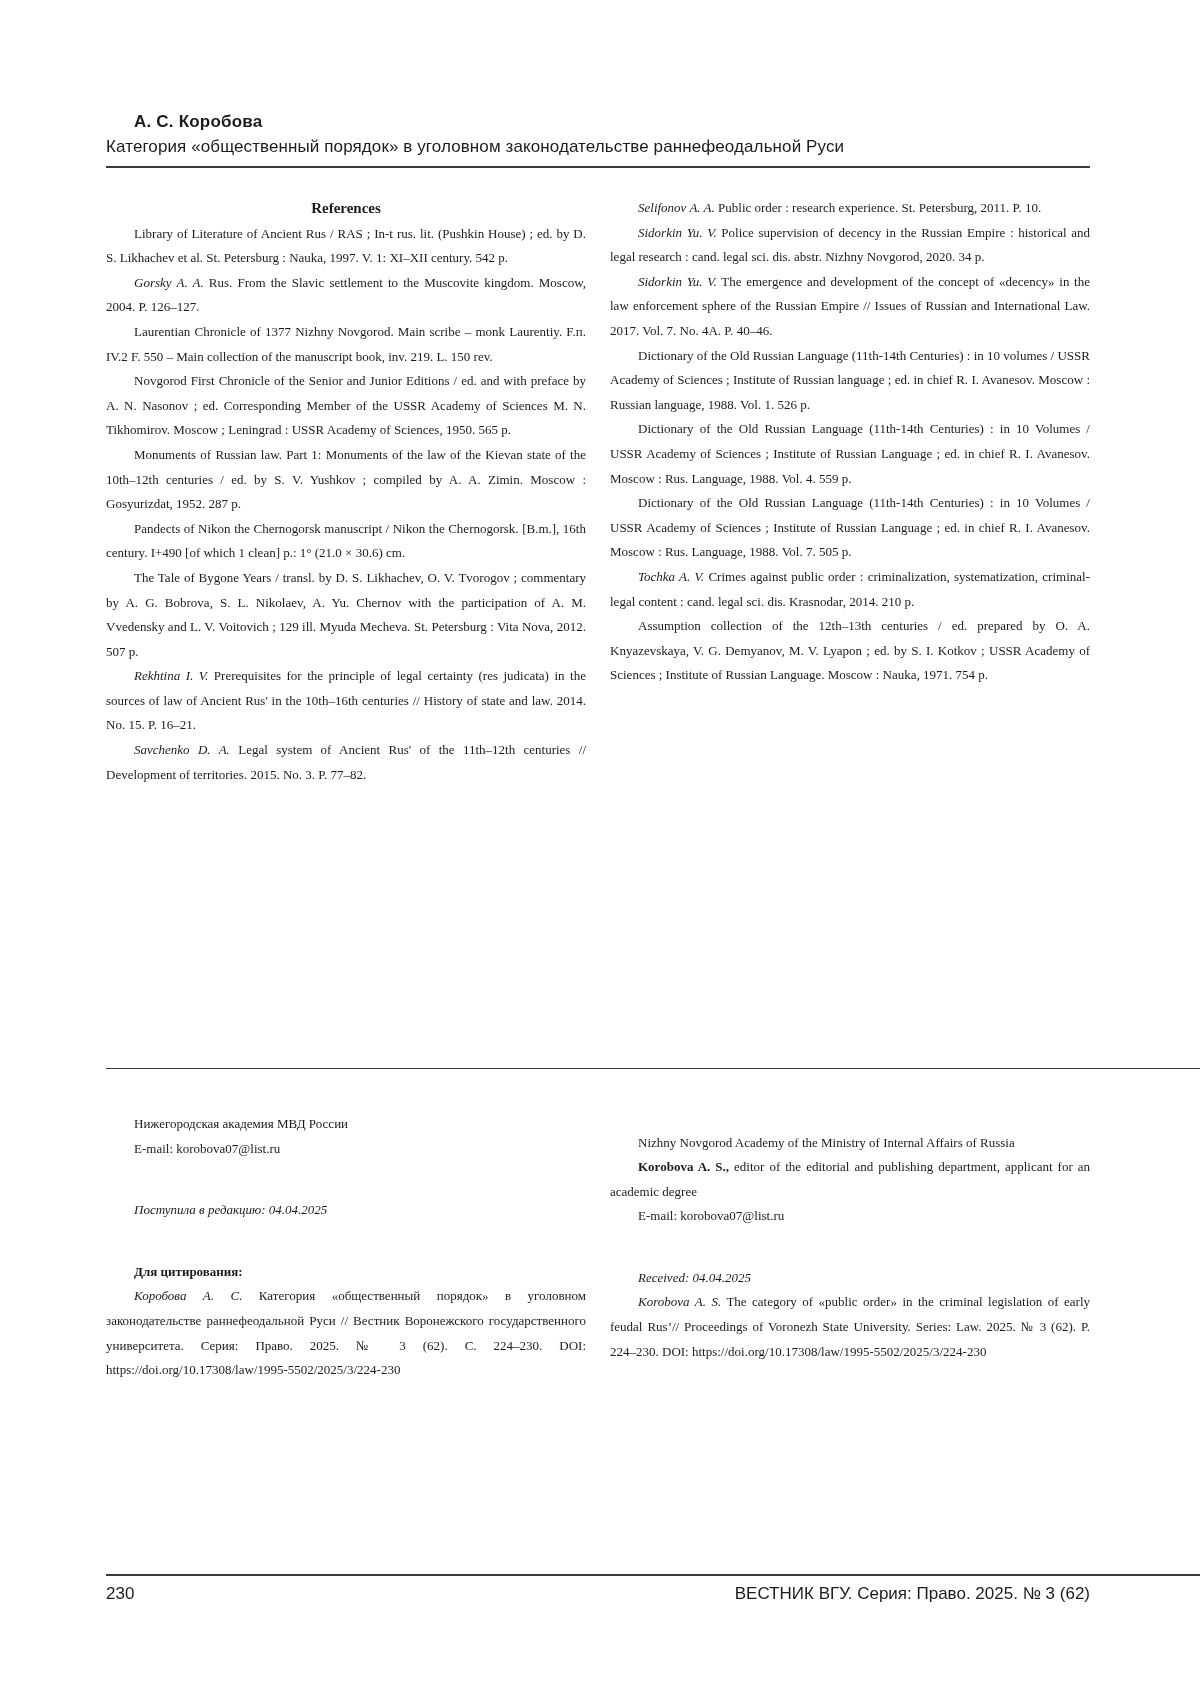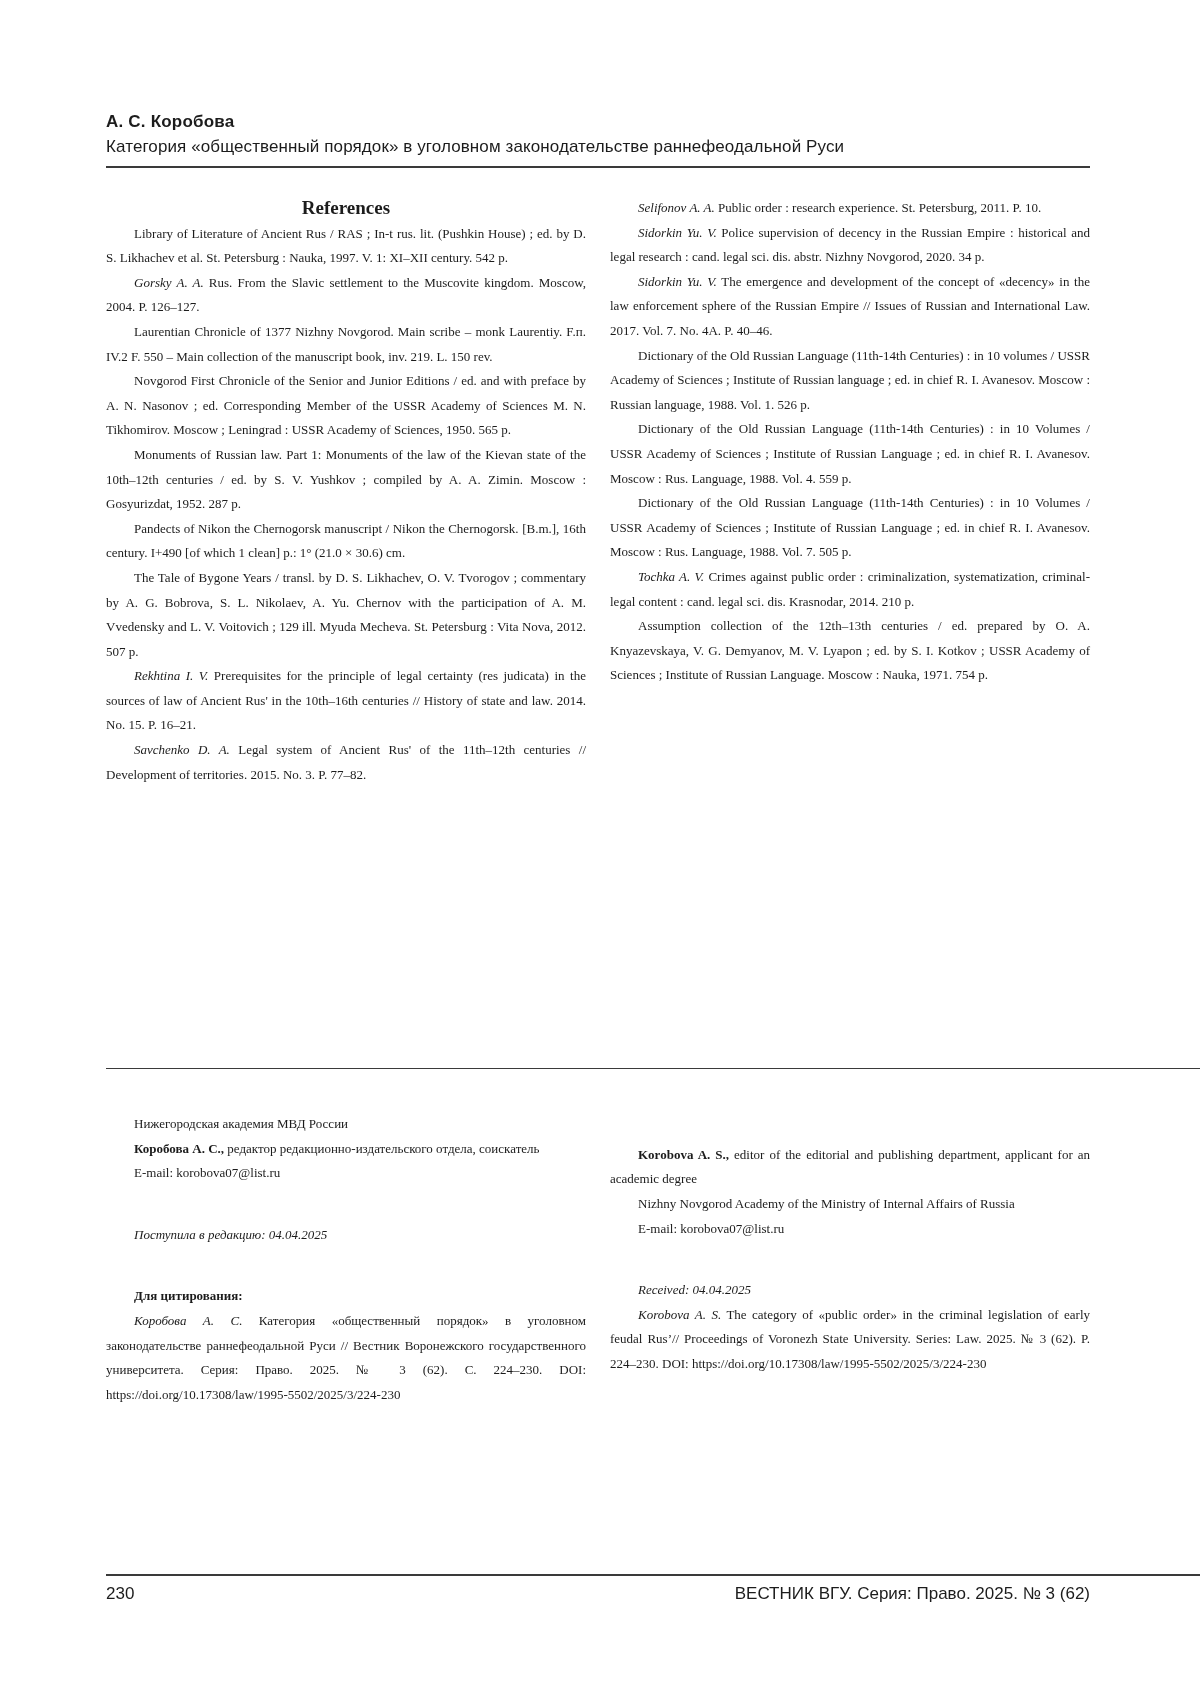--- a/index.html
+++ b/index.html
@@ -8,32 +8,32 @@
     position:relative;
     font-family:"Liberation Serif", serif;
     color:#1c1c1c;
     -webkit-font-smoothing:antialiased;
   }
   .abs { position:absolute; }
   .content-x { left:106px; width:984px; }
 
   
   .page-header { top:110px; font-family:"Liberation Sans", sans-serif; }
-  .author-line { font-weight:bold; font-size:17px; line-height:24px; letter-spacing:.2px; }
+  .author-line { font-weight:bold; font-size:17px; line-height:24px; letter-spacing:.2px;margin-left:28px; }
   .running-title { font-size:17px; line-height:26px; letter-spacing:.1px; }
   .rule { border-top:2px solid #3a3a3a; width:100%; }
   .header-rule { margin-top:6px; }
 
   
   .twocol { display:flex; gap:24px; }
   .col { width:480px; }
 
   .refs { top:196px; }
   .refs-heading {
-    font-size:19px; font-weight:bold; text-align:center;
+    font-size:15px; font-weight:bold; text-align:center;
     line-height:24.6px; margin-bottom:1px;
   }
   p.para {
     font-size:13px; line-height:24.6px;
     text-align:justify; text-indent:28px;
     overflow-wrap:break-word;
   }
   p.para.gap { margin-top:37px; }
   .it { font-style:italic; }
   .bd { font-weight:bold; }
@@ -88,29 +88,28 @@
           <p class="para"><span>Assumption collection of the 12th–13th centuries / ed. prepared by O. A. Knyazevskaya, V. G. Demyanov, M. V. Lyapon ; ed. by S. I. Kotkov ; USSR Academy of Sciences ; Institute of Russian Language. Moscow : Nauka, 1971. 754 p.</span></p>
         </div>
     </div>
   </section>
 
   <div class="abs content-x rule mid-rule"></div>
 
   <section class="abs content-x twocol affils">
     <div class="col">
         <p class="para"><span>Нижегородская академия МВД России</span></p>
-        <p class="para"><span class="bd">Коробова А. С.,</span><span> редактор редакционно-издательского отдела, соискатель</span></p>
         <p class="para"><span>E-mail: korobova07@list.ru</span></p>
         <p class="para gap"><span class="it">Поступила в редакцию: 04.04.2025</span></p>
         <p class="para gap"><span class="bd">Для цитирования:</span></p>
         <p class="para"><span class="it">Коробова А. С.</span><span> Категория «общественный порядок» в уголовном законодательстве раннефеодальной Руси // Вестник Воронежского государственного университета. Серия: Право. 2025. № 3 (62). С. 224–230. DOI: https://doi.org/10.17308/law/1995-5502/2025/3/224-230</span></p>
       </div>
     <div class="col">
+        <p class="para"><span>Nizhny Novgorod Academy of the Ministry of Internal Affairs of Russia</span></p>
         <p class="para"><span class="bd">Korobova A. S.,</span><span> editor of the editorial and publishing department, applicant for an academic degree</span></p>
-        <p class="para"><span>Nizhny Novgorod Academy of the Ministry of Internal Affairs of Russia</span></p>
         <p class="para"><span>E-mail: korobova07@list.ru</span></p>
         <p class="para gap"><span class="it">Received: 04.04.2025</span></p>
         <p class="para"><span class="it">Korobova A. S.</span><span> The category of «public order» in the criminal legislation of early feudal Rus’// Proceedings of Voronezh State University. Series: Law. 2025. № 3 (62). P. 224–230. DOI: https://doi.org/10.17308/law/1995-5502/2025/3/224-230</span></p>
       </div>
   </section>
 
   <footer>
     <div class="abs content-x rule footer-rule"></div>
     <div class="abs content-x footer-line">
       <span>230</span>

